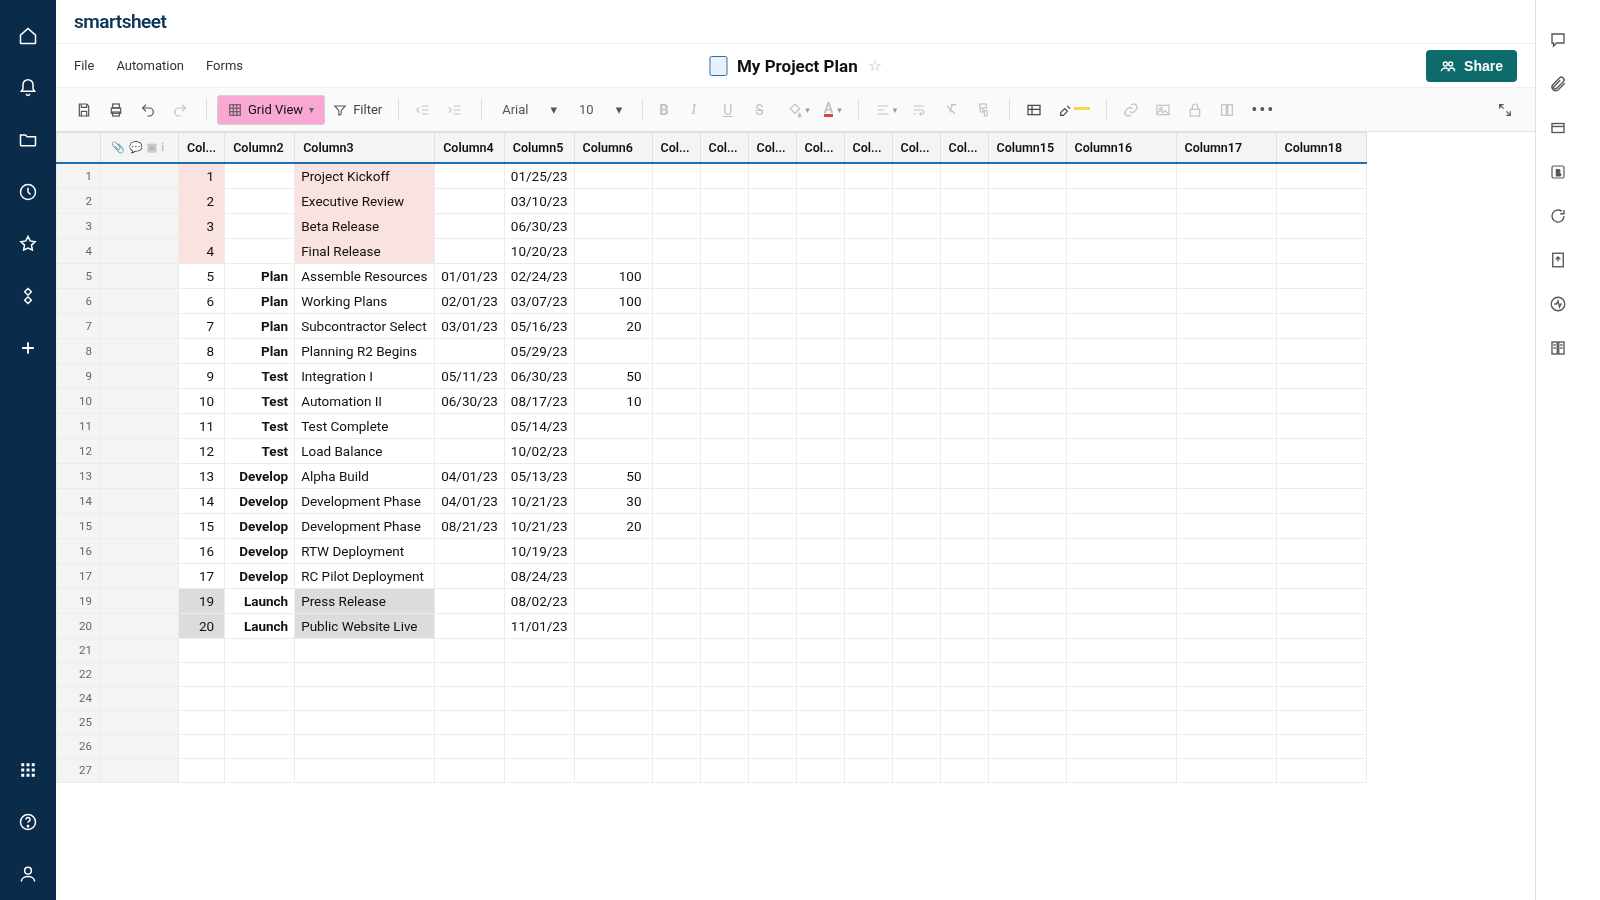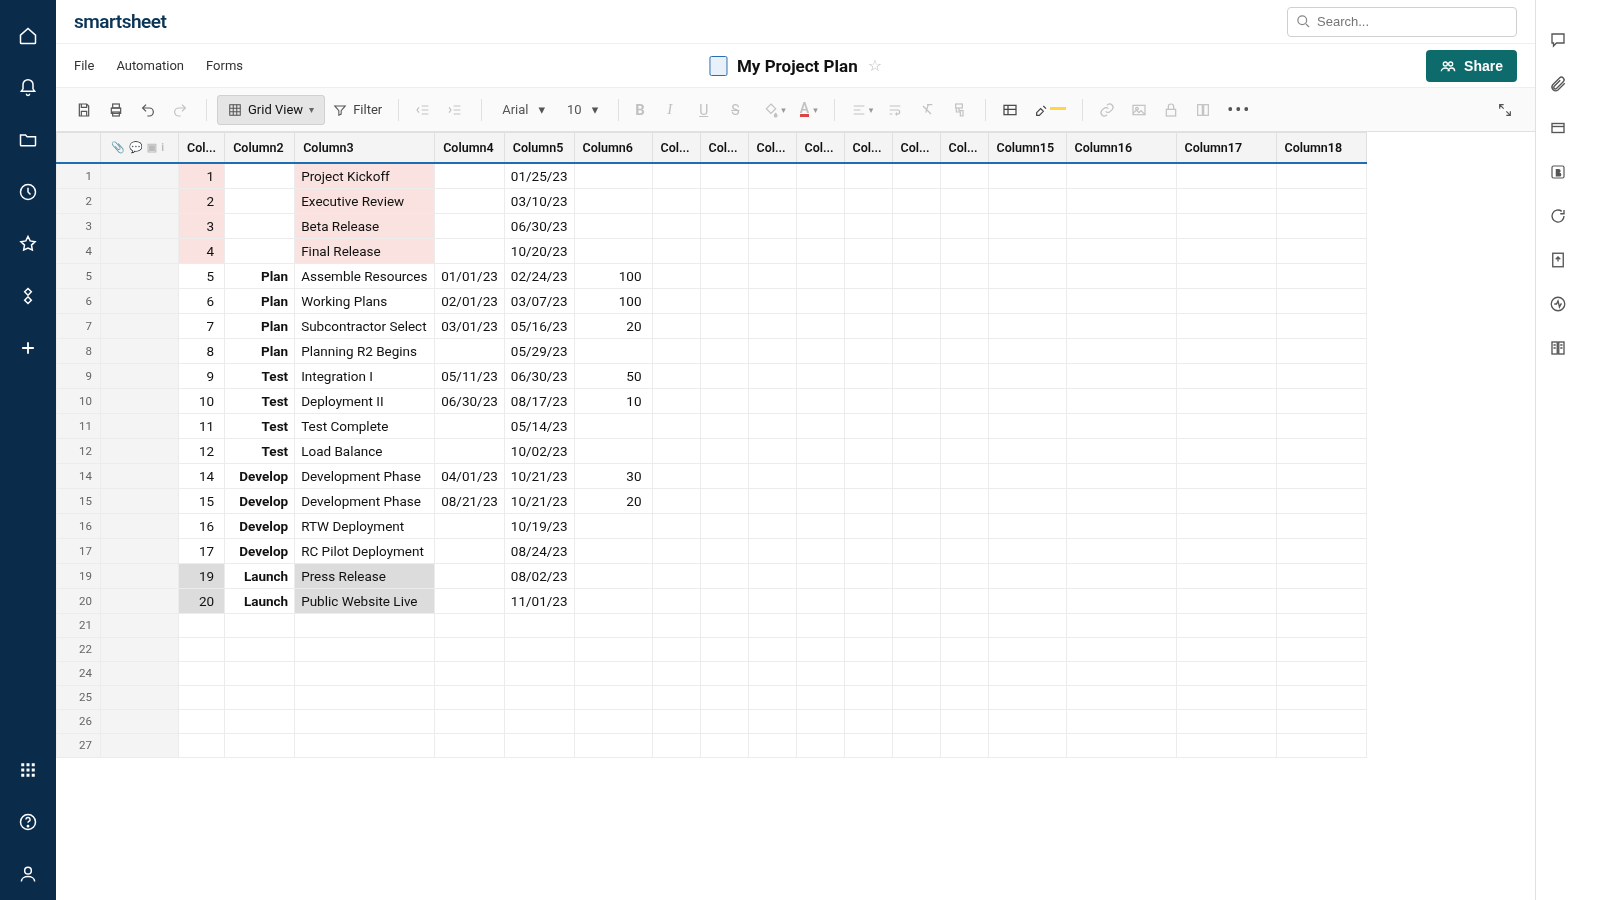--- a/index.html
+++ b/index.html
@@ -29,23 +29,23 @@
 .title-wrap .doc-icon { width: 18px; height: 20px; border: 1px solid #2b6db0; border-radius: 2px; background: linear-gradient(#e8f1fa,#e8f1fa); }
 .title-wrap .title { font-weight: 700; font-size: 17px; }
 .title-wrap .star { color: #bbb; cursor: pointer; font-size: 16px; }
 .share-btn { margin-left: auto; background: #0d6b6b; color: #fff; border: none; border-radius: 4px; padding: 8px 14px; font-size: 14px; font-weight: 600; display: flex; align-items: center; gap: 8px; cursor: pointer; }
 
 
 .toolbar { height: 44px; display: flex; align-items: center; padding: 0 14px; border-bottom: 1px solid #e0e0e0; gap: 2px; background: #fafafa; }
 .tb-btn { height: 30px; min-width: 30px; padding: 0 6px; display: inline-flex; align-items: center; justify-content: space-between; cursor: pointer; border-radius: 3px; color: #444; }
 .tb-btn.disabled { color: #c1c1c1; cursor: default; }
 .tb-sep { width: 1px; height: 22px; background: #e0e0e0; margin: 0 8px; }
-.tb-drop { display: inline-flex; align-items: center; gap: 6px; padding: 0 10px; height: 30px; border: 1px solid #d0d0d0; border-radius: 3px; background: #e5e5e5; cursor: pointer; font-size: 13px; }
+.tb-drop { display: inline-flex; align-items: center; gap: 6px; padding: 0 10px; height: 30px; border: 1px solid #d0d0d0; border-radius: 3px; background: #f9a8d4; cursor: pointer; font-size: 13px; }
 .tb-drop .caret { font-size: 10px; color: #666; }
-.tb-text-drop { display: inline-flex; align-items: center; justify-content: flex-end; gap: 10px; height: 30px; padding: 0 10px; cursor: pointer; color: #555; min-width: 60px; }
+.tb-text-drop { display: inline-flex; align-items: center; justify-content: flex-end; gap: 22px; height: 30px; padding: 0 10px; cursor: pointer; color: #555; min-width: 60px; }
 .tb-right-spacer { flex: 1; }
 
 
 .grid-wrap { flex: 1; overflow: auto; position: relative; }
 table { border-collapse: collapse; table-layout: fixed; }
 thead th { background: #f4f4f4; border: 1px solid #e0e0e0; font-weight: 600; font-size: 12.5px; padding: 6px 8px; text-align: left; height: 30px; white-space: nowrap; overflow: hidden; text-overflow: ellipsis; position: sticky; top: 0; }
 thead th.selected { border-bottom: 2px solid #1f6db0; }
 tbody td { border: 1px solid #ececec; padding: 4px 6px; height: 24px; font-size: 13.5px; white-space: nowrap; overflow: hidden; }
 .rownum { background: #f4f4f4; text-align: right; color: #666; font-size: 11.5px; padding-right: 8px; width: 44px; }
 .col-meta { width: 78px; background: #f4f4f4; }
@@ -134,27 +134,20 @@
           <path d="M4 21c0-4 4-6 8-6s8 2 8 6"></path>
         </svg>
       </div>
   </div>
 
   <div class="main">
 
     <div class="topbar">
       <div class="logo">smartsheet</div>
       <div class="spacer"></div>
-      <div class="search">
-        <svg width="15" height="15" viewBox="0 0 24 24" fill="none" stroke="#888" stroke-width="2">
-            <circle cx="10" cy="10" r="7"></circle>
-            <path d="M21 21l-5-5"></path>
-          </svg>
-        <input placeholder="Search..." style="">
-      </div>
     </div>
 
     <div class="headerbar" style="position:relative">
       <div class="menus">
         <span class="menu-item">File</span>
         <span class="menu-item">Automation</span>
         <span class="menu-item">Forms</span>
       </div>
       <div class="title-wrap">
         <div class="doc-icon"></div>
@@ -569,21 +562,21 @@
               <td></td>
               <td></td>
               <td></td>
               <td></td>
             </tr>
             <tr>
               <td class="rownum">10</td>
               <td class="col-meta"></td>
               <td class="col1">10</td>
               <td class="col2 bold">Test</td>
-              <td class="col3">Deployment II</td>
+              <td class="col3">Automation II</td>
               <td class="col4">06/30/23</td>
               <td class="col5">08/17/23</td>
               <td class="col6">10</td>
               <td></td>
               <td></td>
               <td></td>
               <td></td>
               <td></td>
               <td></td>
               <td></td>
@@ -615,20 +608,41 @@
             </tr>
             <tr>
               <td class="rownum">12</td>
               <td class="col-meta"></td>
               <td class="col1">12</td>
               <td class="col2 bold">Test</td>
               <td class="col3">Load Balance</td>
               <td class="col4"></td>
               <td class="col5">10/02/23</td>
               <td class="col6"></td>
+              <td></td>
+              <td></td>
+              <td></td>
+              <td></td>
+              <td></td>
+              <td></td>
+              <td></td>
+              <td></td>
+              <td></td>
+              <td></td>
+              <td></td>
+            </tr>
+            <tr>
+              <td class="rownum">13</td>
+              <td class="col-meta"></td>
+              <td class="col1">13</td>
+              <td class="col2 bold">Develop</td>
+              <td class="col3">Alpha Build</td>
+              <td class="col4">04/01/23</td>
+              <td class="col5">05/13/23</td>
+              <td class="col6">50</td>
               <td></td>
               <td></td>
               <td></td>
               <td></td>
               <td></td>
               <td></td>
               <td></td>
               <td></td>
               <td></td>
               <td></td>

